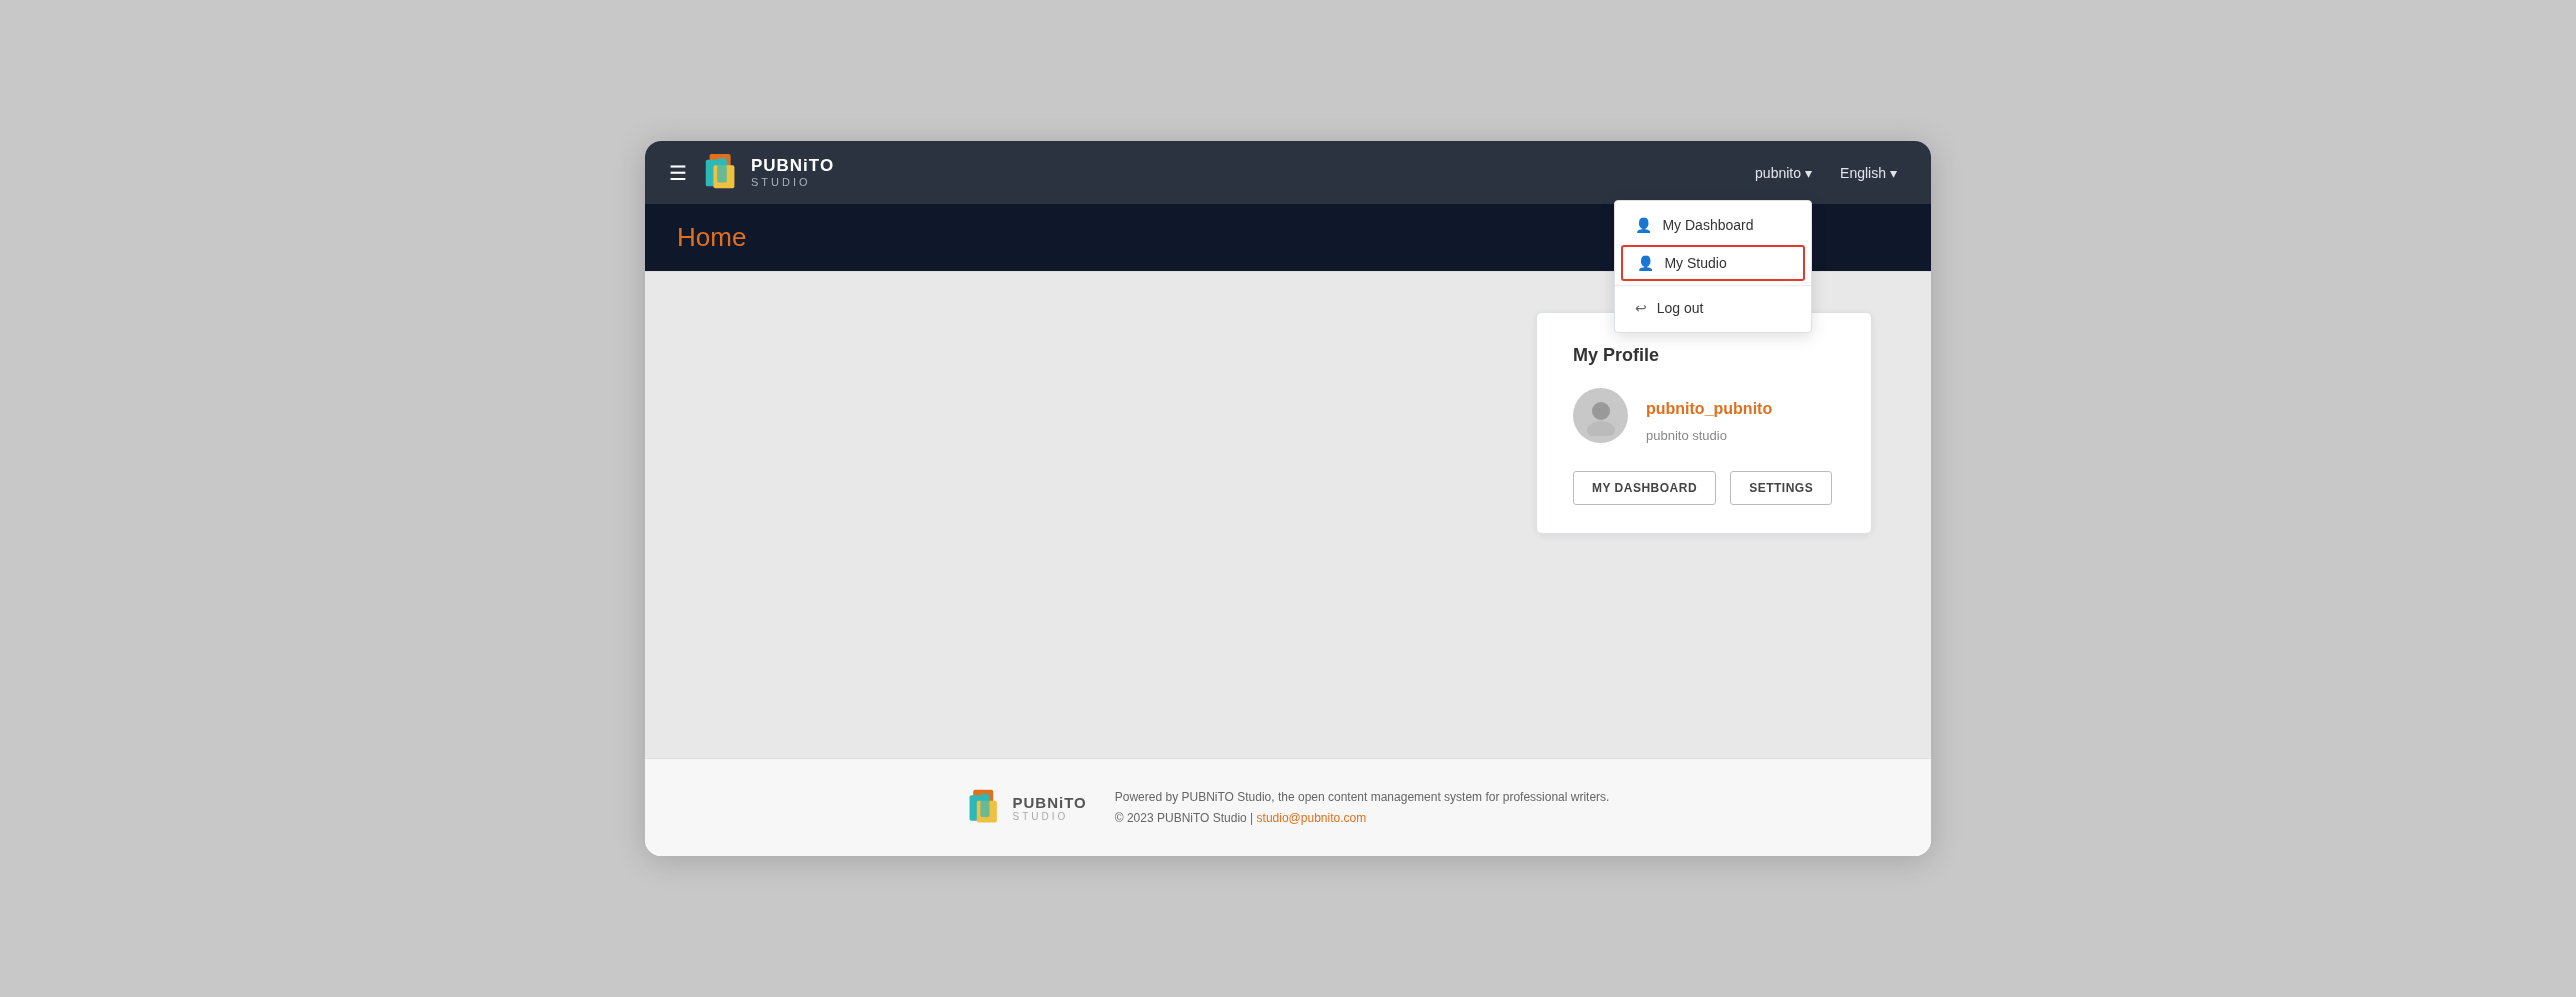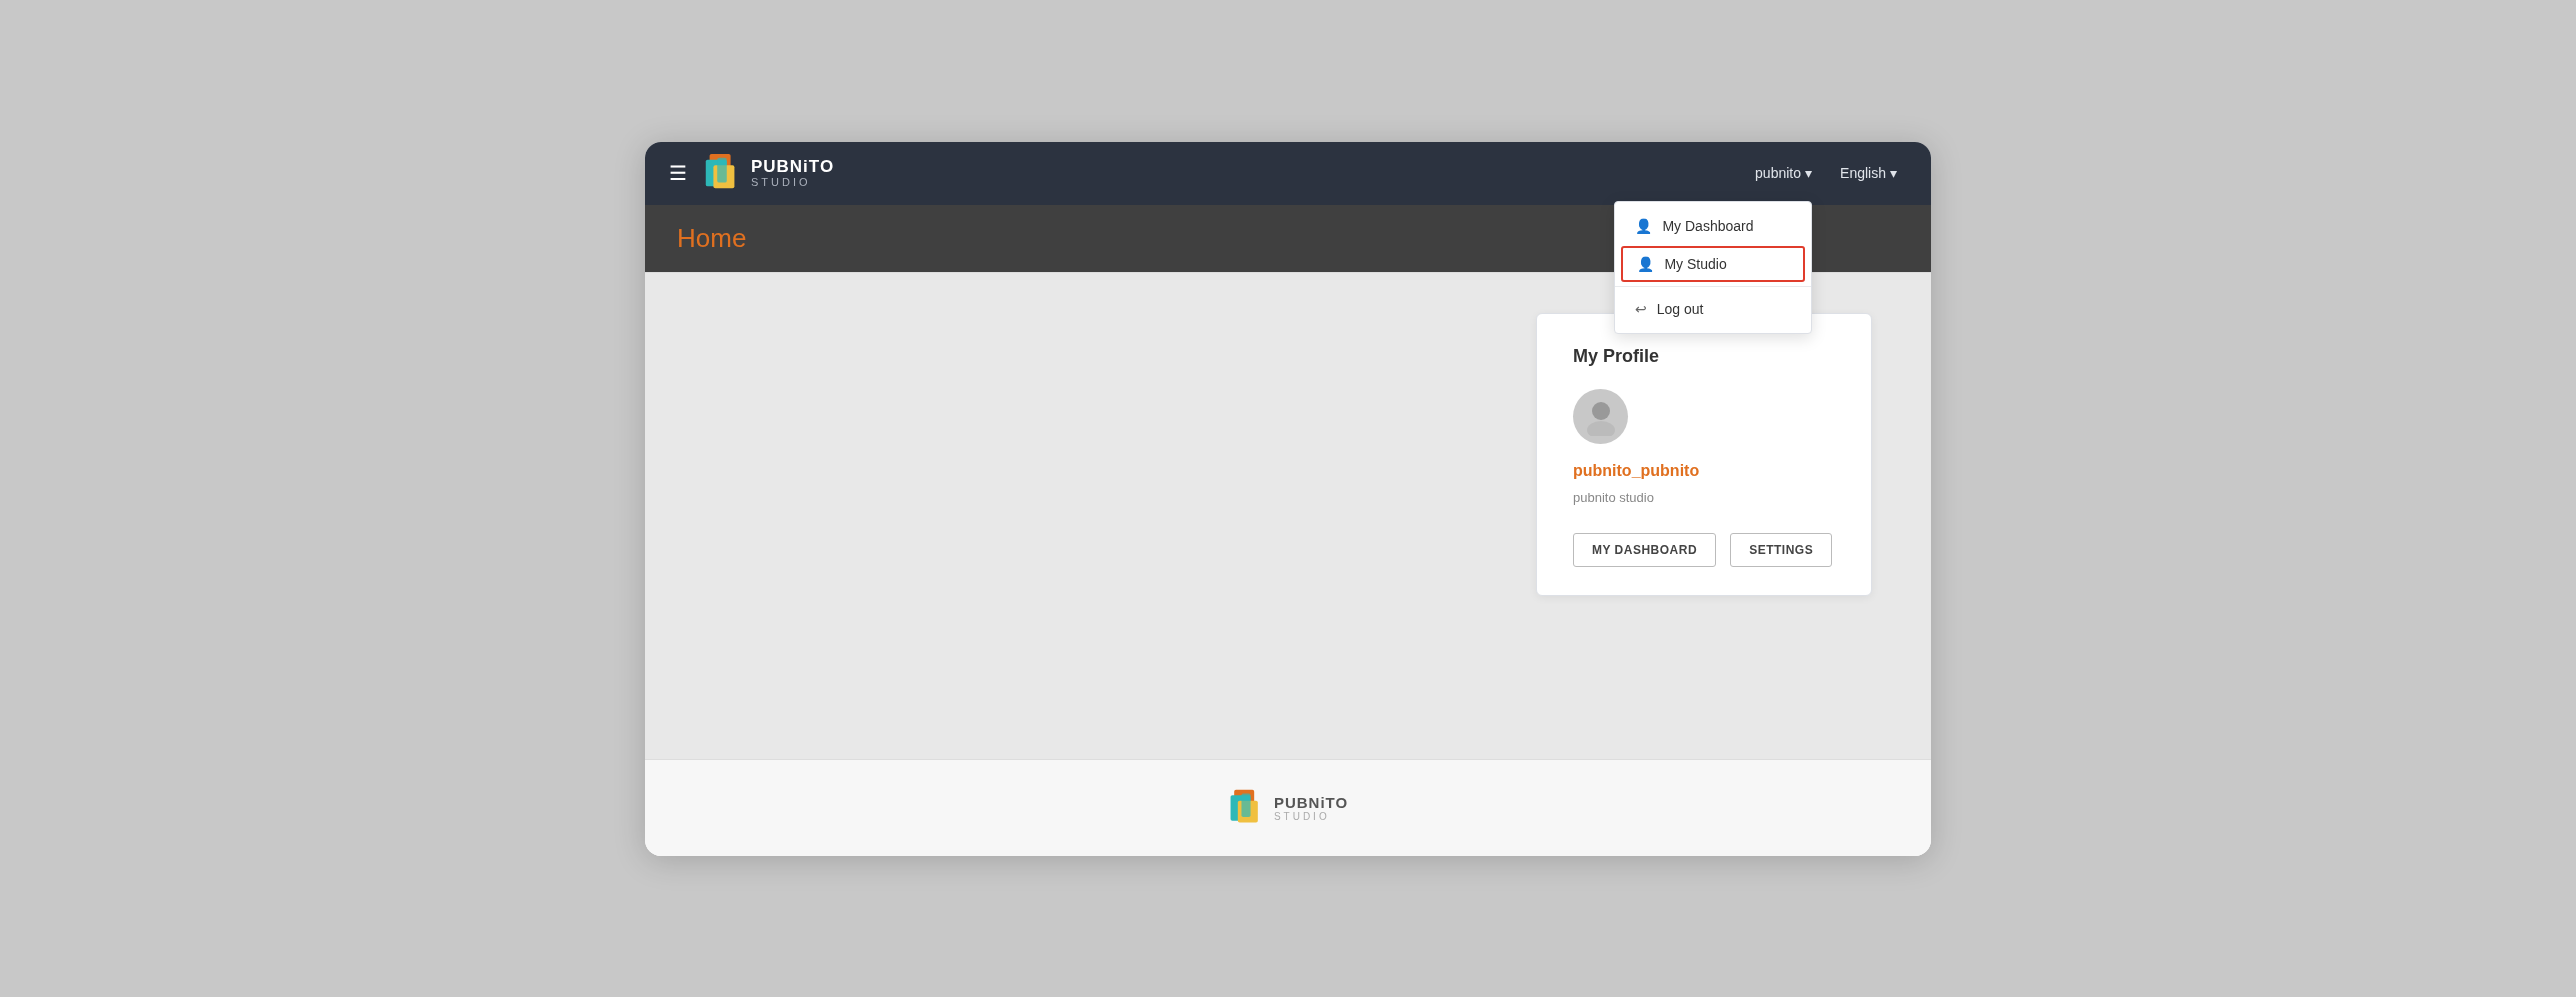--- a/index.html
+++ b/index.html
@@ -114,21 +114,21 @@
       border-top: 1px solid #e8eaed;
       margin: 4px 0;
     }
     
     .page-body {
       background: #e8e8e8;
       min-height: 554px;
       padding: 0;
     }
     .page-header {
-      background: #404040;
+      background: #0f172a;
       padding: 18px 32px;
       border-bottom: 1px solid #ddd;
     }
     .page-title {
       color: #e07020;
       font-size: 26px;
       font-weight: 400;
     }
     .page-main {
       padding: 40px 59px;
@@ -144,24 +144,23 @@
       box-shadow: 0 2px 8px rgba(0,0,0,0.06);
     }
     .profile-card-title {
       font-size: 18px;
       font-weight: 700;
       color: #333;
       margin-bottom: 22px;
     }
     .profile-user-row {
       display: flex;
-      align-items: flex-start;
+      align-items: flex-end;
       gap: 18px;
       margin-bottom: 28px;
-      flex-direction: column;
     }
     .avatar-circle {
       width: 55px;
       height: 55px;
       border-radius: 50%;
       background: #c8c8c8;
       display: flex;
       align-items: center;
       justify-content: center;
       overflow: hidden;
@@ -316,15 +315,21 @@
         <rect x="6" y="2" width="22" height="28" rx="2" fill="#e07020"></rect>
         <rect x="2" y="8" width="22" height="28" rx="2" fill="#2db8b8"></rect>
         <rect x="10" y="14" width="22" height="24" rx="2" fill="#f0c040"></rect>
         <rect x="14" y="6" width="10" height="26" rx="2" fill="#2db8b8" opacity="0.7"></rect>
       </svg>
       <div class="footer-logo-text">
         <div class="brand">PUBNiTO</div>
         <div class="sub">STUDIO</div>
       </div>
     </div>
+    <div class="footer-info">
+      <div>Powered by PUBNiTO Studio, the open content management system for professional writers.</div>
+      <div>
+        <span>© 2023 PUBNiTO Studio | </span><a href="#">studio@pubnito.com</a>
+      </div>
+    </div>
   </div>
 </div>
 
 
 </body></html>

